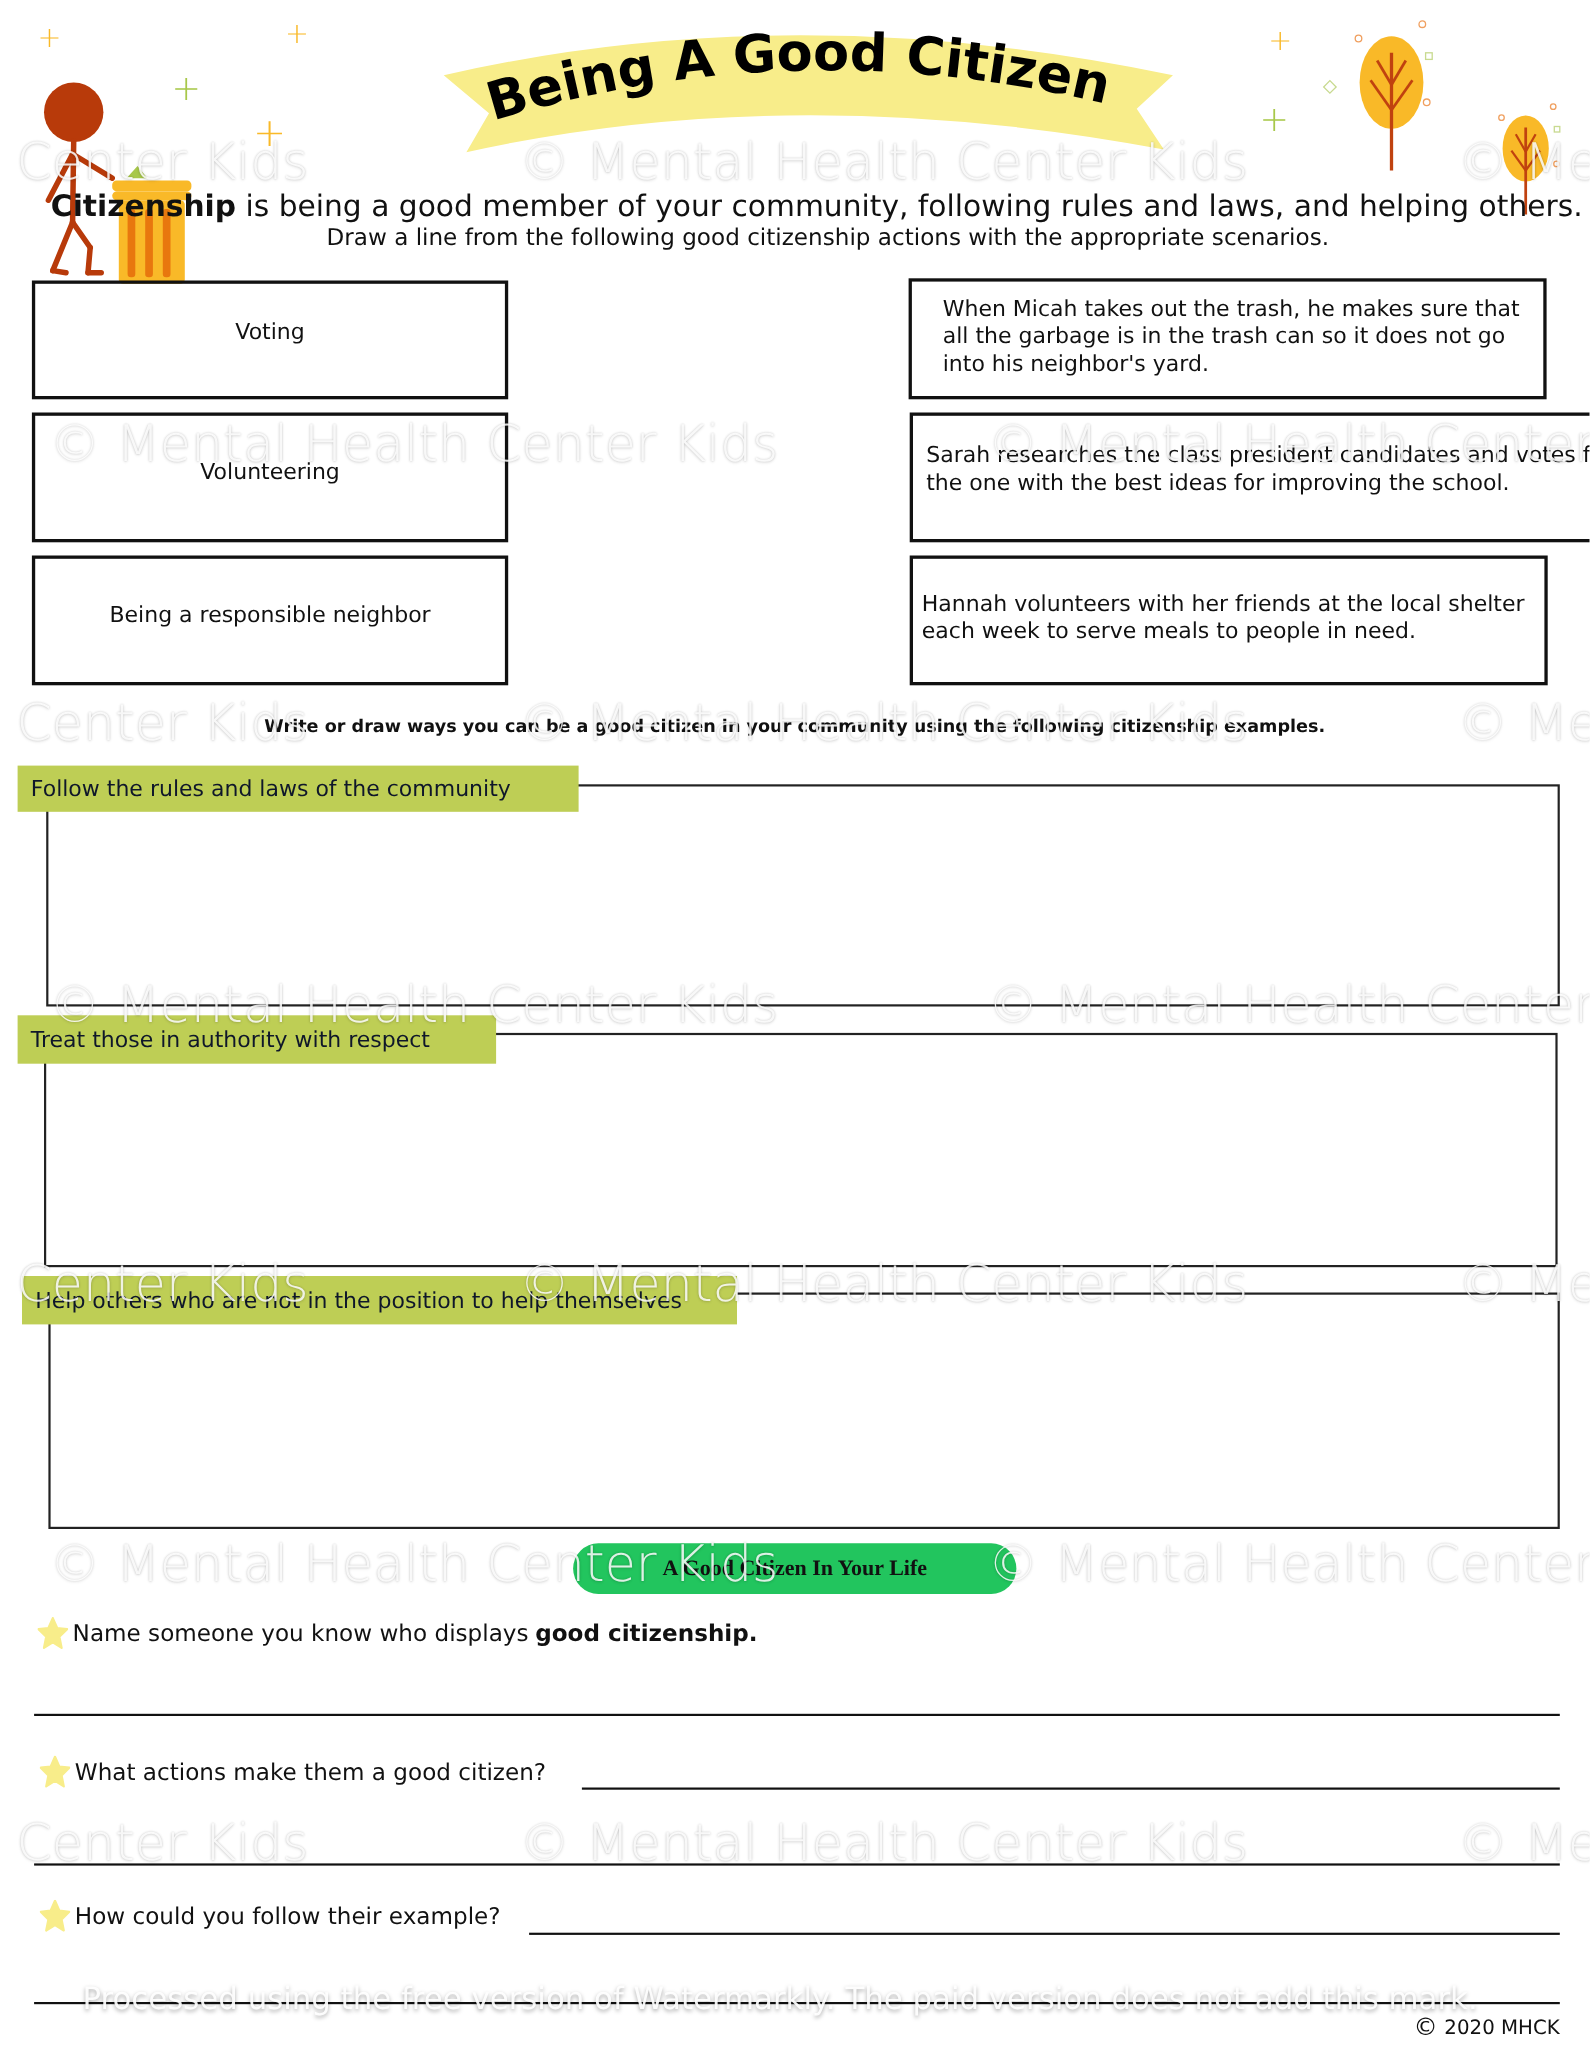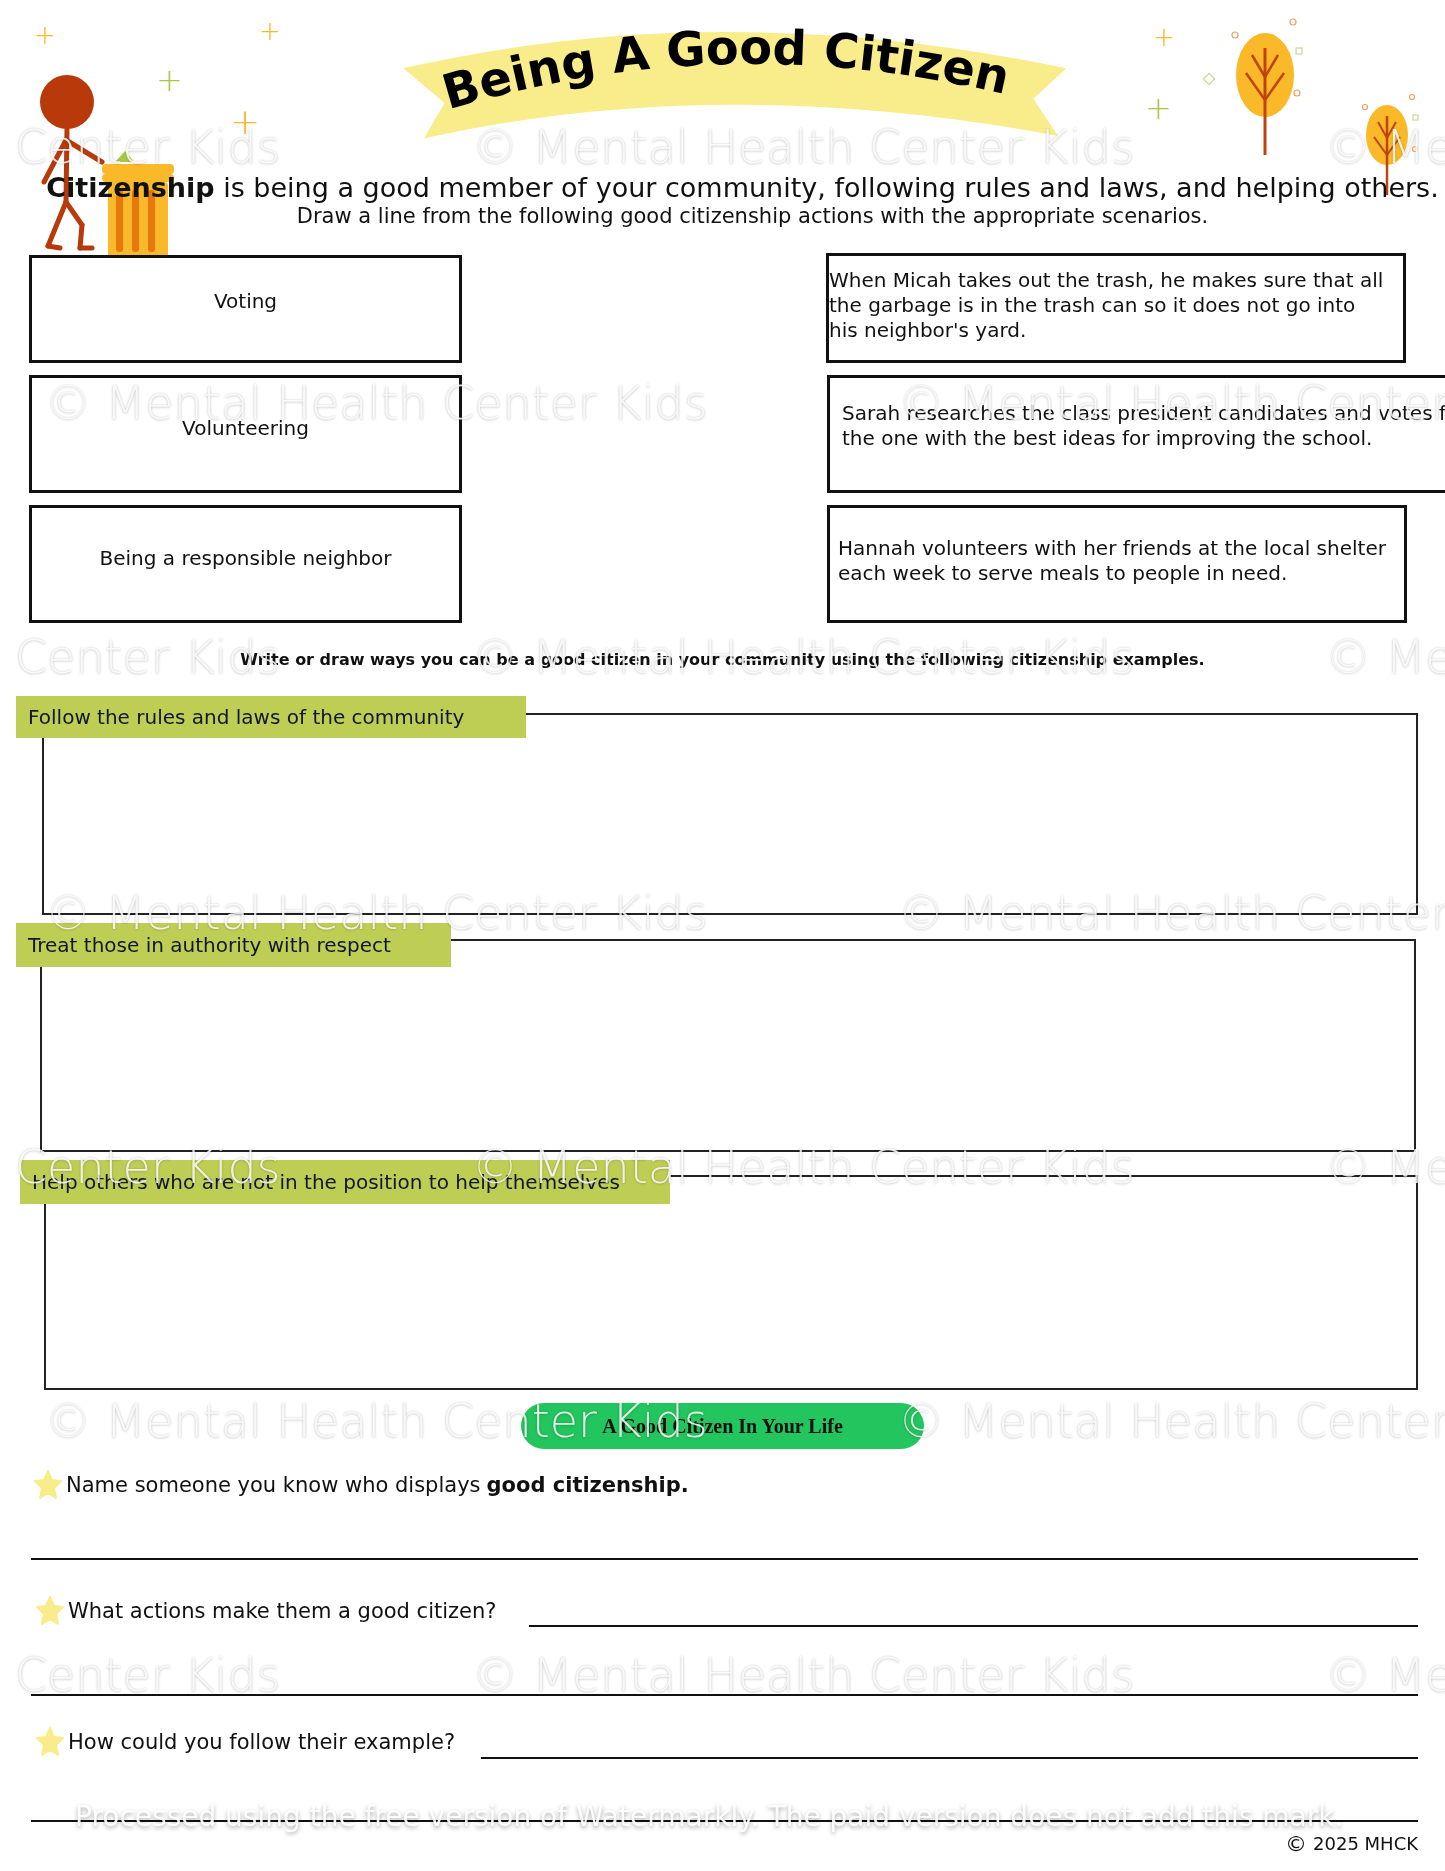--- a/index.html
+++ b/index.html
@@ -11,21 +11,21 @@
   .plus { position: absolute; font-family: "DejaVu Sans", sans-serif; font-weight: 300; line-height: 1; }
   .title { position: absolute; left: 0; top: 0; width: 1445px; height: 140px; }
   .intro1 { position: absolute; left: 0; width: 1445px; top: 172px; text-align: center; font-size: 27px; padding-left: 40px; box-sizing: border-box; }
   .intro2 { position: absolute; left: 0; width: 1445px; top: 204px; text-align: center; font-size: 21px; padding-left: 60px; box-sizing: border-box; }
   .intro1 b { font-weight: bold; }
 
   
   .mbox { position: absolute; border: 3px solid #111; box-sizing: border-box; background: transparent;
           display: flex; align-items: center; font-size: 20px; line-height: 25px; }
   .mbox.left { justify-content: center; text-align: center; }
-  .mbox.right { padding-right: 18px; }
+  .mbox.right { padding-left: 28px; padding-right: 18px; }
 
   .instr { position: absolute; top: 650px; left: 0; width: 1445px; text-align: center; font-size: 16px; font-weight: bold; }
 
   
   .wbox { position: absolute; border: 2px solid #222; box-sizing: border-box; }
   .wlabel { position: absolute; background: #bece55; font-size: 20px; color: #0f172a;
             display: flex; align-items: center; padding-left: 12px; box-sizing: border-box; }
 
   .pill { position: absolute; left: 521px; top: 1403px; width: 403px; height: 46px; border-radius: 23px;
           background: #22c55e; display: flex; align-items: center; justify-content: center;
@@ -192,14 +192,14 @@
 <div class="wm" style="left:45px;top:1394px;">© Mental Health Center Kids</div>
 <div class="wm" style="left:898px;top:1394px;">© Mental Health Center Kids</div>
 <div class="wm" style="left:15px;top:1648px;">Center Kids</div>
 <div class="wm" style="left:472px;top:1648px;">© Mental Health Center Kids</div>
 <div class="wm" style="left:1325px;top:1648px;">© Me</div>
 
 <div class="wm-bottom">Processed using the free version of Watermarkly. The paid version does not add this mark.</div>
 
 <div class="copyright">
   <span class="c">©</span>
-  <span>2025 MHCK</span>
+  <span>2020 MHCK</span>
 </div>
 
 </body></html>

